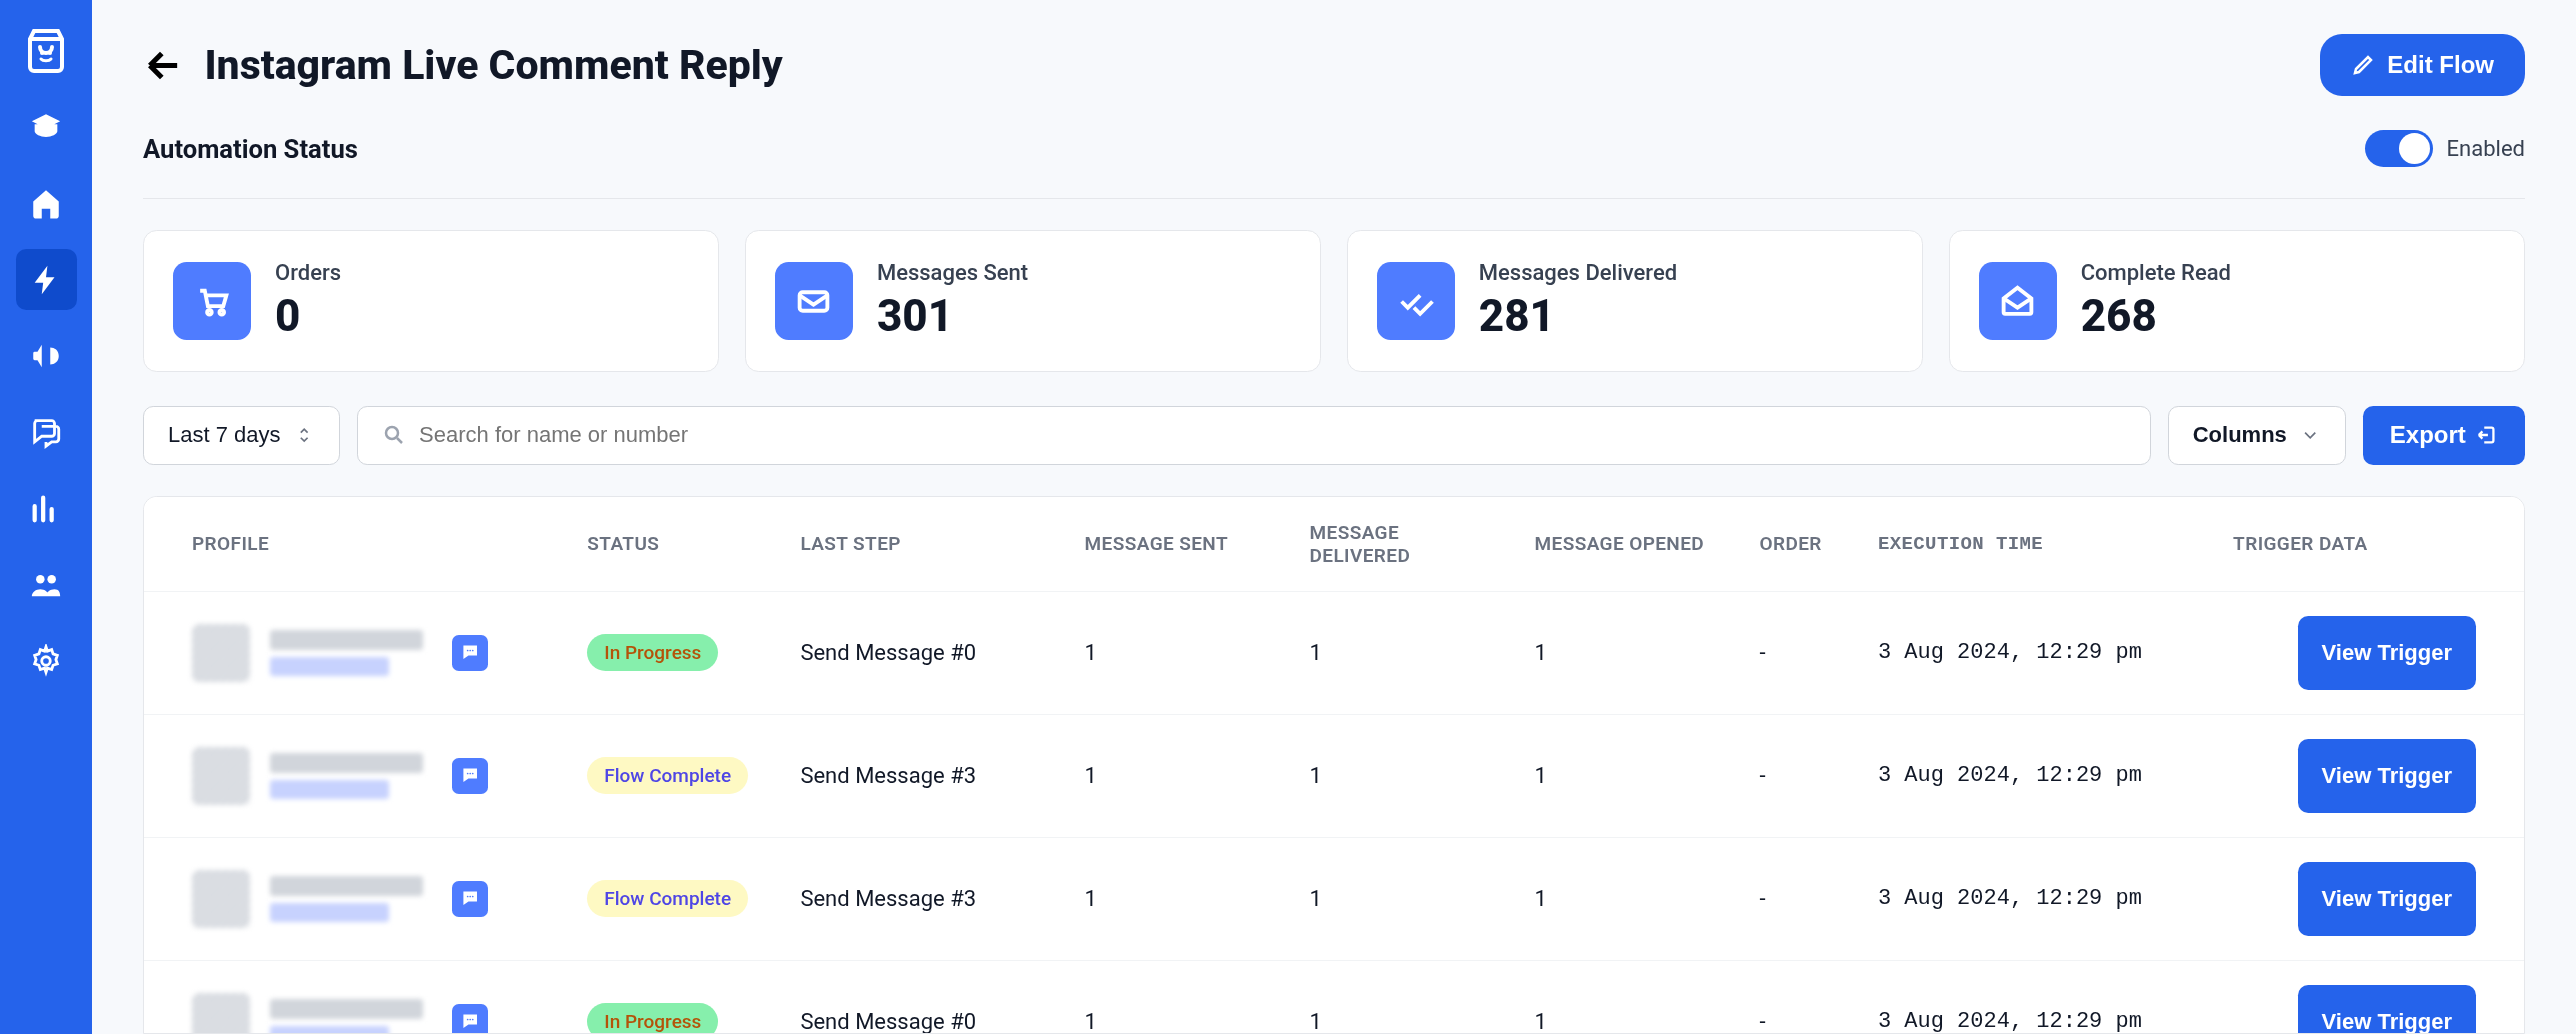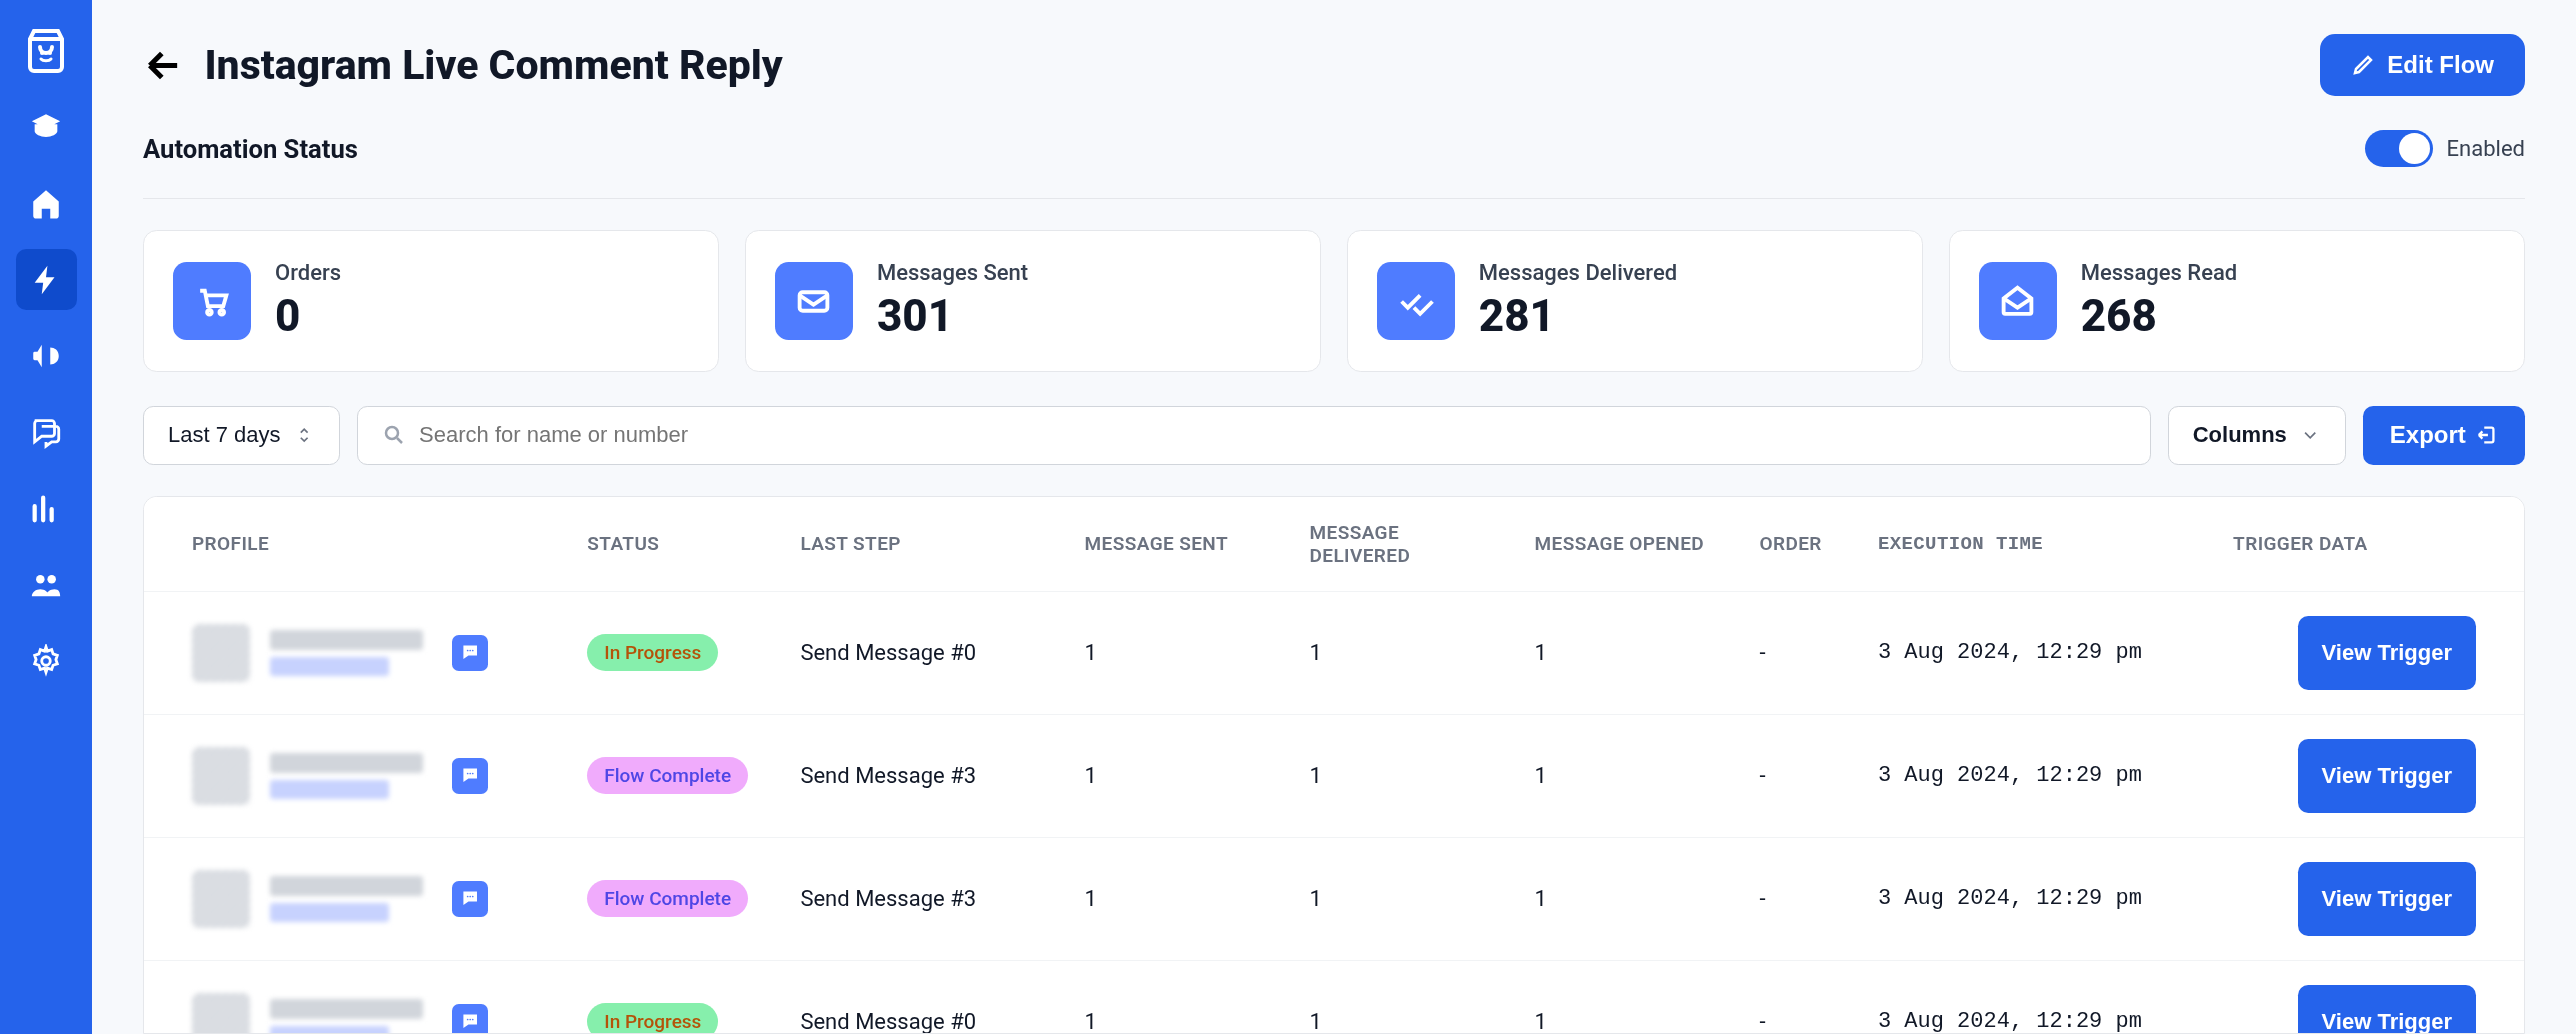--- a/index.html
+++ b/index.html
@@ -40,21 +40,21 @@
   .sidebar-logo svg { width: 48px; height: 48px; }
 
   
   .main { flex: 1; padding: 34px 51px 0 51px; display:flex; flex-direction:column; }
   .header-row { display:flex; align-items:center; justify-content:space-between; margin-bottom: 34px;}
   .title-group { display:flex; align-items:center; gap: 20.4px;}
   .back-btn { display:flex; align-items:center; justify-content:center; cursor:pointer; }
   .back-btn svg { width:41px; height:41px; stroke:#000; fill:none; stroke-width:3;}
   .page-title { font-size: 41px; font-weight: 800; color:#111827;}
   .edit-flow-btn {
-    background:#2563eb; color:#fff; border:none; border-radius:15px;
+    background:#2563eb; color:#fff; border:none; border-radius:22px;
     padding: 17px 31px; font-size:24px; font-weight:600; display:flex; align-items:center; gap:12px; cursor:pointer;
   }
   .edit-flow-btn svg { width:24px; height:24px; stroke:#fff; fill:none; stroke-width:2.5;}
 
   .status-row { display:flex; align-items:center; justify-content:space-between; margin-bottom:31px;}
   .status-label { font-size:25.6px; font-weight:700; color:#111827;}
   .toggle-wrap { display:flex; align-items:center; gap:13.6px;}
   .toggle {
     width:68px; height:37px; background:#2563eb; border-radius:19px; position:relative; cursor:pointer;
   }
@@ -134,21 +134,21 @@
   .chat-icon-box {
     width:36px; height:36px; background:#4f7cff; border-radius:6.8px; display:flex; align-items:center; justify-content:center;
     margin-left:8.5px;
   }
   .chat-icon-box svg { width:20.4px; height:20.4px; fill:#fff;}
 
   .status-pill {
     display:inline-block; padding:6.8px 17px; border-radius:851px; font-size:19px; font-weight:500; white-space:nowrap;
   }
   .status-in-progress { background:#86efac; color:#b45309;}
-  .status-flow-complete { background:#f0abfc; color:#4f46e5;}
+  .status-flow-complete { background:#fef9c3; color:#4f46e5;}
 
   .trigger-btn {
     background:#2563eb; color:#fff; border:none; border-radius:10.2px;
     padding:24px 24px; font-size:22px; font-weight:600; cursor:pointer; white-space:nowrap;
   }
 </style>
 </head>
 <body>
 
 <div class="app">
@@ -277,21 +277,21 @@
           </div>
       </div>
       <div class="stat-card">
         <div class="stat-icon">
             <svg viewBox="0 0 24 24">
               <path d="M3 10v9a1 1 0 001 1h16a1 1 0 001-1v-9L12 3 3 10z"></path>
               <path d="M3 10l9 6 9-6"></path>
             </svg>
           </div>
         <div class="stat-text">
-            <div class="stat-label">Messages Read</div>
+            <div class="stat-label">Complete Read</div>
             <div class="stat-value">268</div>
           </div>
       </div>
     </div>
 
     <div class="filters-row">
       <button class="filter-btn">
         <span>Last 7 days</span>
         <svg viewBox="0 0 24 24">
             <path d="M8 9l4-4 4 4M8 15l4 4 4-4"></path>

